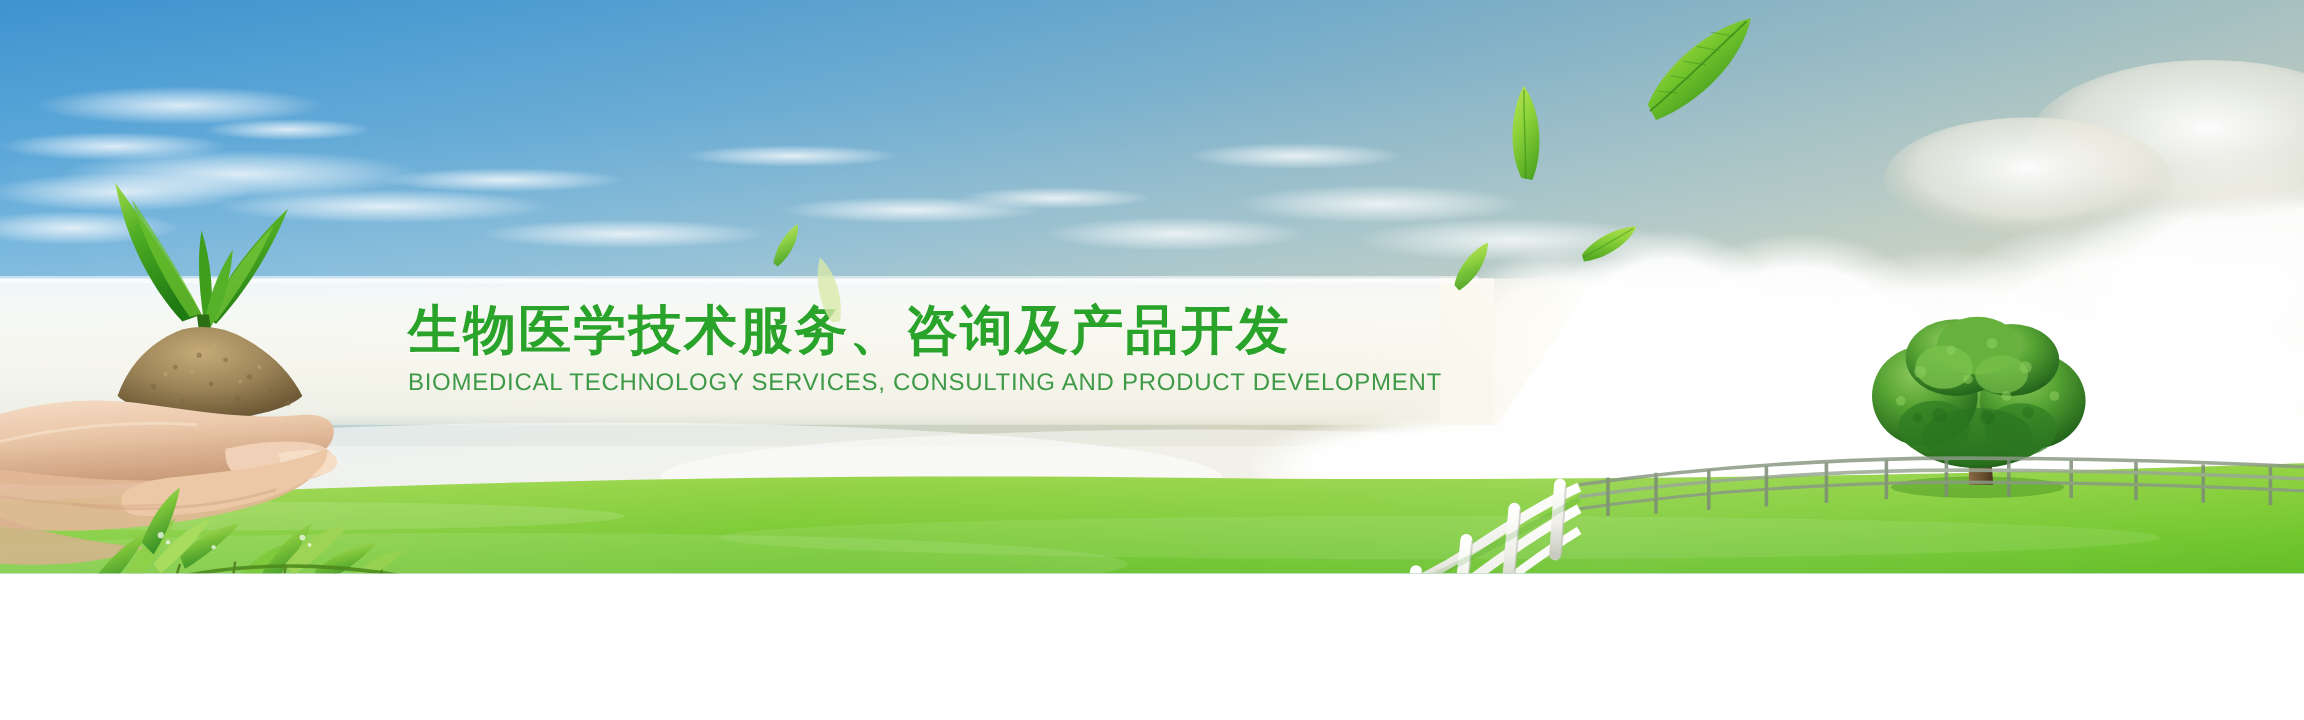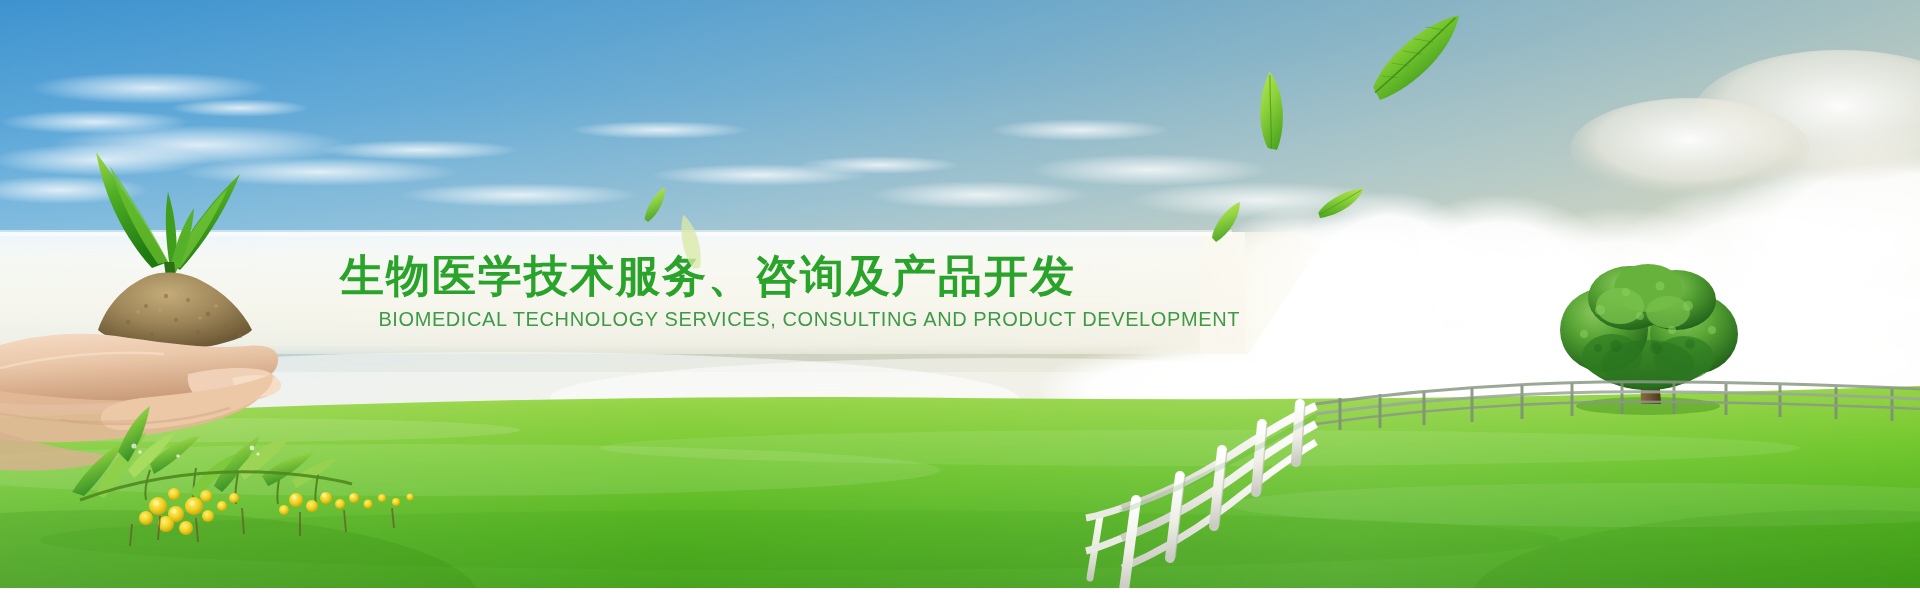--- a/index.html
+++ b/index.html
@@ -1,21 +1,21 @@
 <!DOCTYPE html>
 <html><head>
 <meta charset="utf-8">
 <style>
   html,body{margin:0;padding:0;background:#fff;}
   body{font-family:"Liberation Sans", sans-serif;}
 
   #banner{
     position:relative;
     width:1920px;
-    height:588px;
+    height:478px;
     overflow:hidden;
     background:#69aede;
   }
   #banner svg.layer{
     position:absolute;
     left:0; top:0;
     width:1920px;
     height:600px;
     display:block;
   }
@@ -57,21 +57,20 @@
     text-shadow:0 1px 0 rgba(255,255,255,0.7);
   }
   #subtitle-en{
     margin-top:8px;
     font-family:"Liberation Sans",sans-serif;
     font-size:20px;
     font-weight:400;
     letter-spacing:0.6px;
     color:#3f9a48;
     white-space:nowrap;
-    text-align:right;
   }
 </style>
 </head>
 <body>
 
 <div id="banner">
 
   <svg class="layer" viewBox="0 0 1920 600" preserveAspectRatio="none">
     <defs>
       <linearGradient id="skyGrad" x1="0" y1="0" x2="0.25" y2="1">

